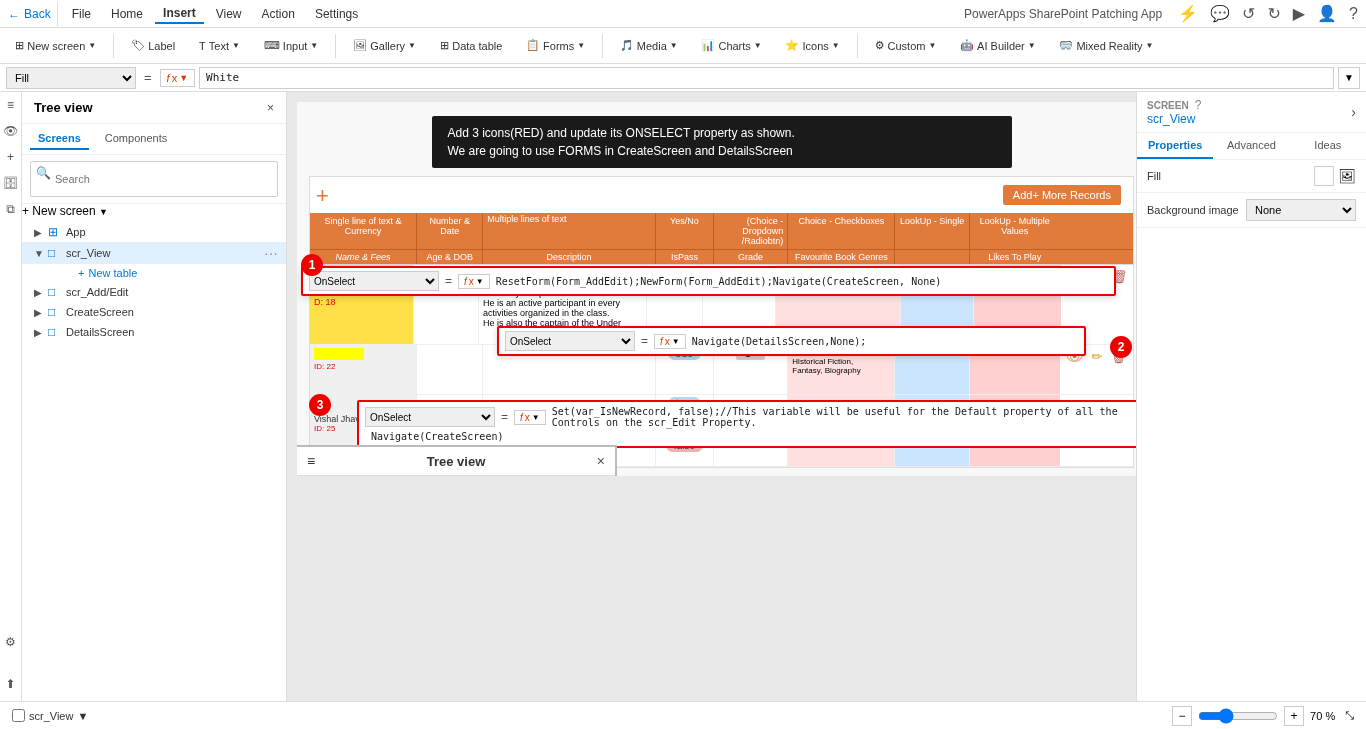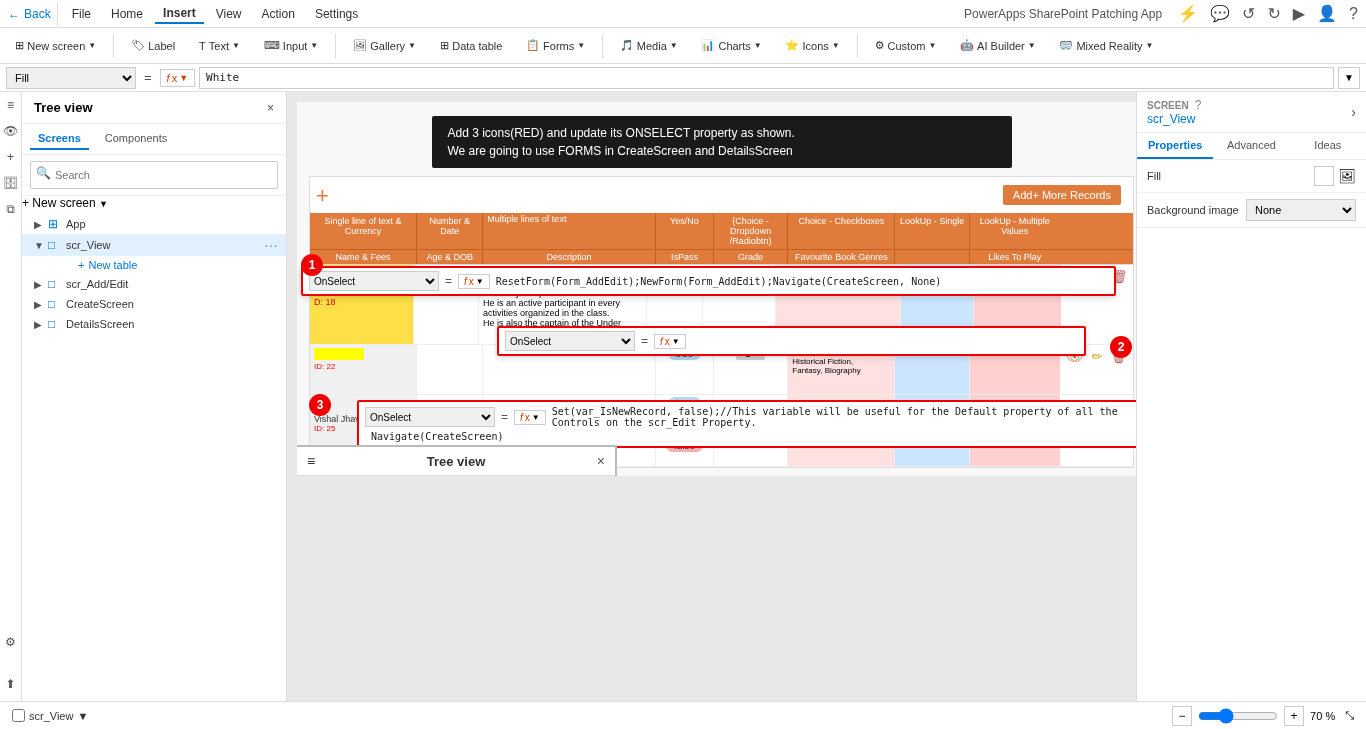--- a/index.html
+++ b/index.html
@@ -31,21 +31,21 @@
 
     
     #sidebar { width: 265px; background: #fff; border-right: 1px solid #ddd; display: flex; flex-direction: column; }
     #sidebar-header { display: flex; align-items: center; justify-content: space-between; padding: 8px 12px; border-bottom: 1px solid #eee; }
     #sidebar-header .title { font-weight: 600; font-size: 13px; }
     #sidebar-header .close-btn { cursor: pointer; color: #555; }
     #sidebar-tabs { display: flex; padding: 4px 8px; gap: 8px; border-bottom: 1px solid #eee; }
     #sidebar-tabs .tab { padding: 4px 8px; cursor: pointer; font-size: 11px; color: #555; }
     #sidebar-tabs .tab.active { border-bottom: 2px solid #0078d4; color: #0078d4; font-weight: 600; }
     #sidebar-search { padding: 6px 8px; border-bottom: 1px solid #eee; }
-    #sidebar-search input { width: 100%; height: 28px; border: 1px solid #ccc; padding: 0 8px 0 24px; font-size: 11px; border-radius: 2px; }
+    #sidebar-search input { width: 100%; height: 36px; border: 1px solid #ccc; padding: 0 8px 0 24px; font-size: 11px; border-radius: 2px; }
     #sidebar-search .search-wrapper { position: relative; }
     #sidebar-search .search-icon { position: absolute; left: 6px; top: 5px; font-size: 12px; color: #888; }
 
     
     #tree-content { flex: 1; overflow-y: auto; padding: 4px 0; }
     .tree-item { display: flex; align-items: center; padding: 3px 8px 3px 12px; cursor: pointer; font-size: 12px; color: #333; }
     .tree-item.active { background: #e0f0ff; }
     .tree-item .chevron { width: 14px; font-size: 10px; color: #555; }
     .tree-item .item-icon { width: 18px; font-size: 12px; color: #0078d4; }
     .tree-item .item-label { flex: 1; font-size: 11px; }
@@ -301,29 +301,29 @@
         <div style="display:flex; justify-content:space-between; align-items:center; padding:4px 6px; background:#fff;">
           <span class="plus-btn" style="position:static; font-size:22px; color:#e07b3c; cursor:pointer;">+</span>
           <button class="add-more-btn" style="float:none;">Add+ More Records</button>
         </div>
 
         <div style="display:flex; background:#e07b3c; border-bottom:1px solid #c06020;">
           <div style="flex:1.2; font-size:9px; color:#fff; padding:3px 4px; border-right:1px solid #c06020; text-align:center;">Single line of text &amp; Currency</div>
           <div style="flex:0.7; font-size:9px; color:#fff; padding:3px 4px; border-right:1px solid #c06020; text-align:center;">Number &amp; Date</div>
           <div style="flex:2; font-size:9px; color:#fff; padding:1px 4px; border-right:1px solid #c06020; text-align:left;">Multiple lines of text</div>
           <div style="flex:0.6; font-size:9px; color:#fff; padding:3px 4px; border-right:1px solid #c06020; text-align:center;">Yes/No</div>
-          <div style="flex:0.8; font-size:9px; color:#fff; padding:3px 4px; border-right:1px solid #c06020; text-align:center;">(Choice - Dropdown /Radiobtn)</div>
+          <div style="flex:0.8; font-size:9px; color:#fff; padding:3px 4px; border-right:1px solid #c06020; text-align:right;">(Choice - Dropdown /Radiobtn)</div>
           <div style="flex:1.2; font-size:9px; color:#fff; padding:3px 4px; border-right:1px solid #c06020; text-align:center; position:relative;">Choice - Checkboxes</div>
           <div style="flex:0.8; font-size:9px; color:#fff; padding:3px 4px; border-right:1px solid #c06020; text-align:center;">LookUp - Single</div>
           <div style="flex:1; font-size:9px; color:#fff; padding:3px 4px; text-align:center;">LookUp - Multiple Values</div>
           <div style="flex:0.8; font-size:9px; color:#fff; padding:3px 4px; text-align:center;"></div>
         </div>
 
         <div style="display:flex; background:#e07b3c; border-bottom:1px solid #ddd;">
-          <div style="flex:1.2; font-size:9px; color:#fff; padding:2px 4px; border-right:1px solid #c06020; text-align:center;">Name &amp; Fees</div>
+          <div style="flex:1.2; font-size:9px; color:#fff; padding:2px 4px; border-right:1px solid #c06020; text-align:center;font-style:italic;">Name &amp; Fees</div>
           <div style="flex:0.7; font-size:9px; color:#fff; padding:2px 4px; border-right:1px solid #c06020; text-align:center;">Age &amp; DOB</div>
           <div style="flex:2; font-size:9px; color:#fff; padding:2px 4px; border-right:1px solid #c06020; text-align:center;">Description</div>
           <div style="flex:0.6; font-size:9px; color:#fff; padding:2px 4px; border-right:1px solid #c06020; text-align:center;">IsPass</div>
           <div style="flex:0.8; font-size:9px; color:#fff; padding:2px 4px; border-right:1px solid #c06020; text-align:center;">Grade</div>
           <div style="flex:1.2; font-size:9px; color:#fff; padding:2px 4px; border-right:1px solid #c06020; text-align:center;">Favourite Book Genres</div>
           <div style="flex:0.8; font-size:9px; color:#fff; padding:2px 4px; border-right:1px solid #c06020; text-align:center;"></div>
           <div style="flex:1; font-size:9px; color:#fff; padding:2px 4px; text-align:center;">Likes To Play</div>
           <div style="flex:0.8; font-size:9px; color:#fff; padding:2px 4px; text-align:center;"></div>
         </div>
 
@@ -440,20 +440,21 @@
       <div style="position:absolute; bottom:120px; left:200px; right:60px; background:#fff; border:2px solid #e00; border-radius:2px; padding:3px 6px; display:flex; align-items:center; gap:6px; z-index:20; box-shadow:0 2px 6px rgba(0,0,0,0.15);">
         <select style="width:130px; height:20px; border:1px solid #ccc; font-size:10px;">
           <option>OnSelect</option>
         </select>
         <span style="font-size:12px; color:#555;">=</span>
         <div style="display:flex; align-items:center; gap:2px; border:1px solid #ccc; padding:1px 5px; cursor:pointer; font-size:10px;">
           <span style="font-style:italic; color:#d83b01;">f</span>
           <span style="color:#d83b01;">x</span>
           <span style="font-size:8px;">▼</span>
         </div>
+        <span style="font-family:monospace; font-size:10px; color:#1a1a1a; flex:1;">Navigate(DetailsScreen,None);</span>
       </div>
 
       <div style="position:absolute; bottom:28px; left:60px; right:0; background:#fff; border:2px solid #e00; border-radius:2px; padding:4px 6px; z-index:35;">
         <div style="display:flex; align-items:center; gap:6px; margin-bottom:3px;">
           <select style="width:130px; height:20px; border:1px solid #ccc; font-size:10px;">
             <option>OnSelect</option>
           </select>
           <span style="font-size:12px; color:#555;">=</span>
           <div style="display:flex; align-items:center; gap:2px; border:1px solid #ccc; padding:1px 5px; cursor:pointer; font-size:10px;">
             <span style="font-style:italic; color:#d83b01;">f</span>

